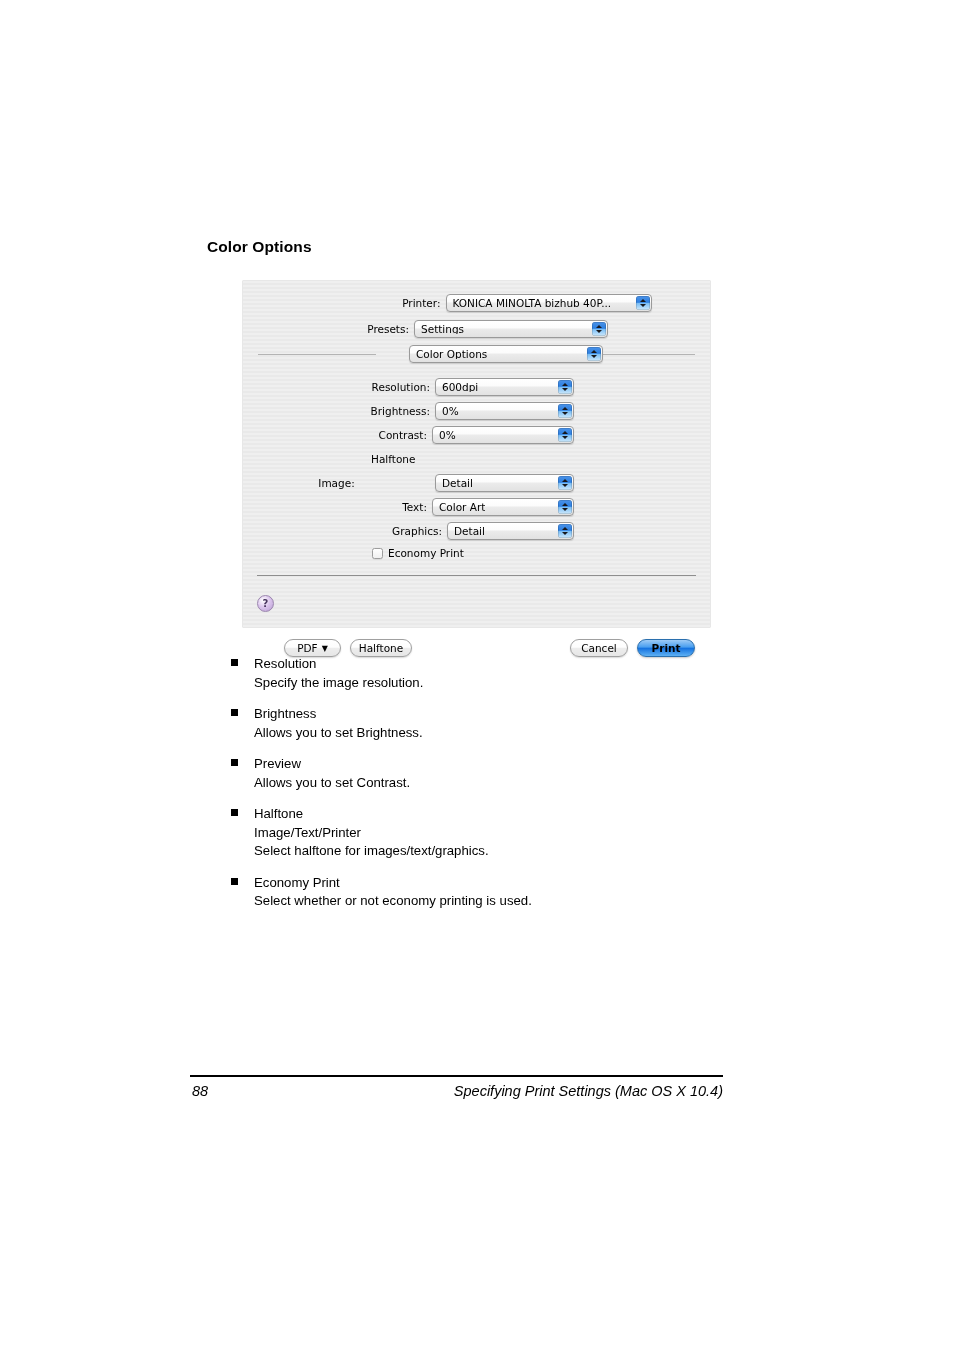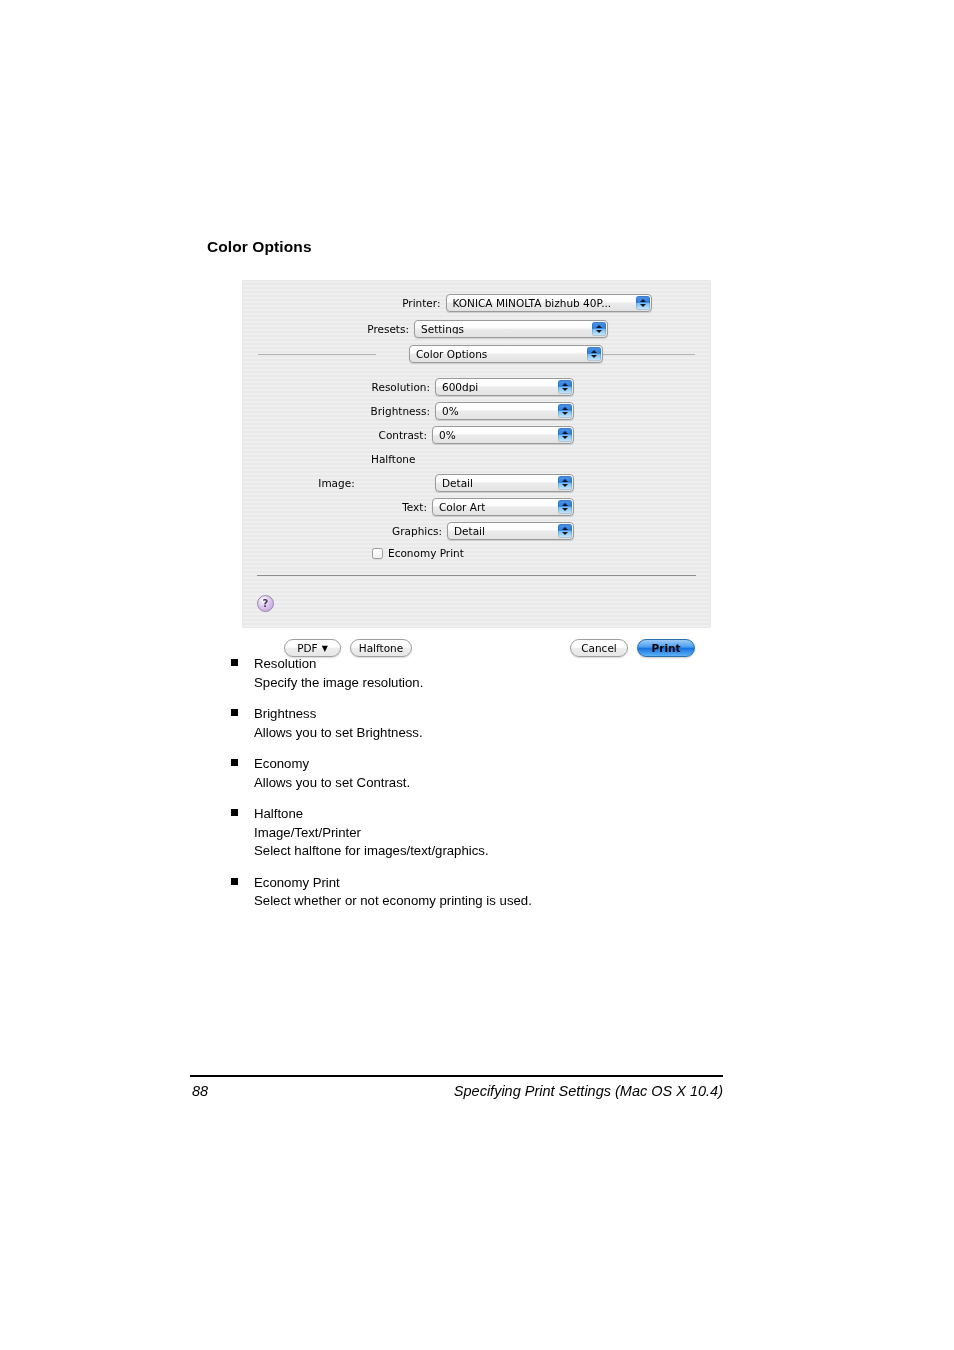--- a/index.html
+++ b/index.html
@@ -377,21 +377,21 @@
     <span class="bullet-marker"></span>
     <div class="bullet-body">
       <div class="bullet-line">Brightness</div>
       <div class="bullet-line">Allows you to set Brightness.</div>
     </div>
   </div>
 
   <div class="bullet-item">
     <span class="bullet-marker"></span>
     <div class="bullet-body">
-      <div class="bullet-line">Economy</div>
+      <div class="bullet-line">Preview</div>
       <div class="bullet-line">Allows you to set Contrast.</div>
     </div>
   </div>
 
   <div class="bullet-item">
     <span class="bullet-marker"></span>
     <div class="bullet-body">
       <div class="bullet-line">Halftone</div>
       <div class="bullet-line">Image/Text/Printer</div>
       <div class="bullet-line">Select halftone for images/text/graphics.</div>

